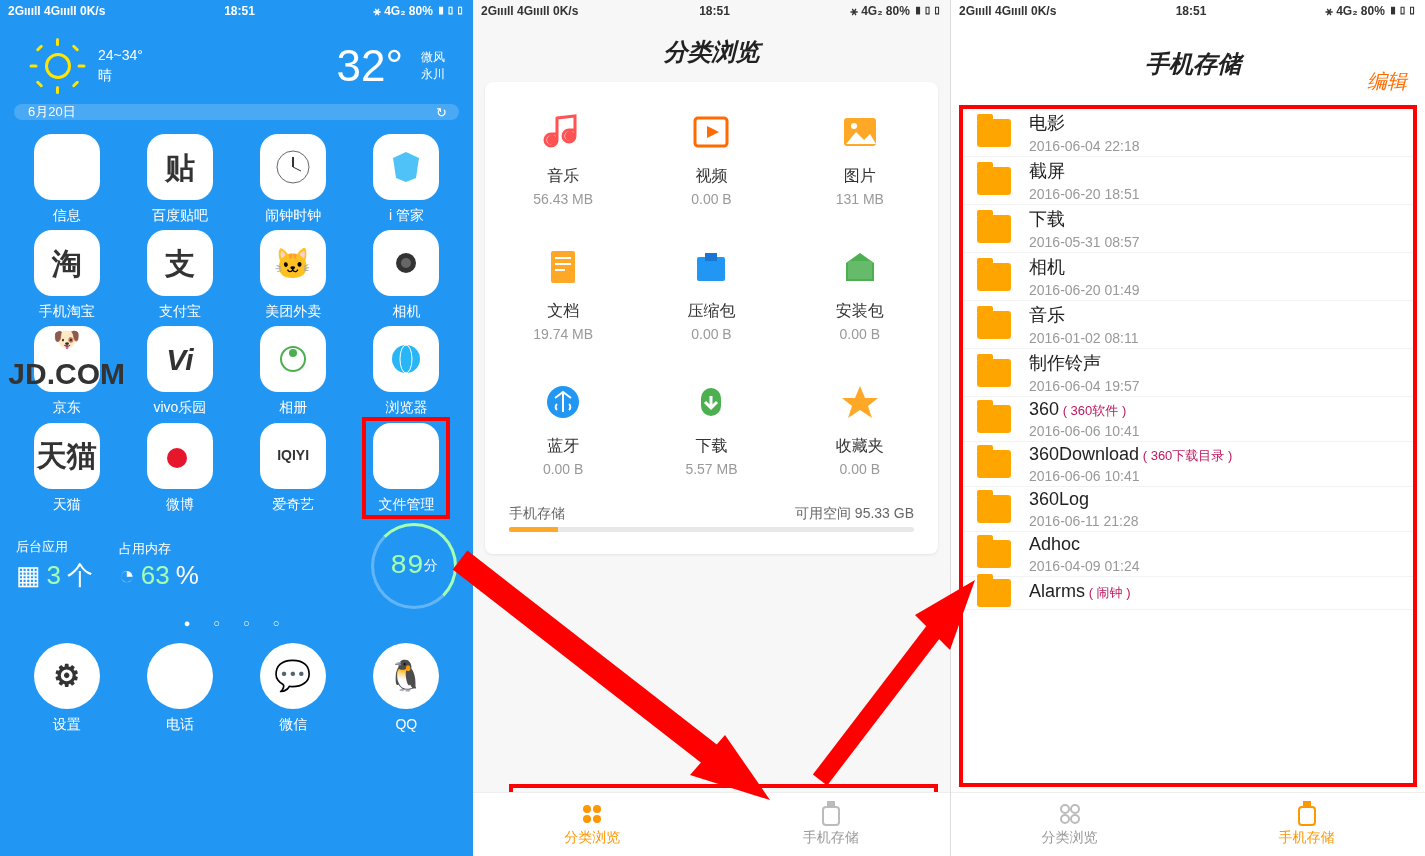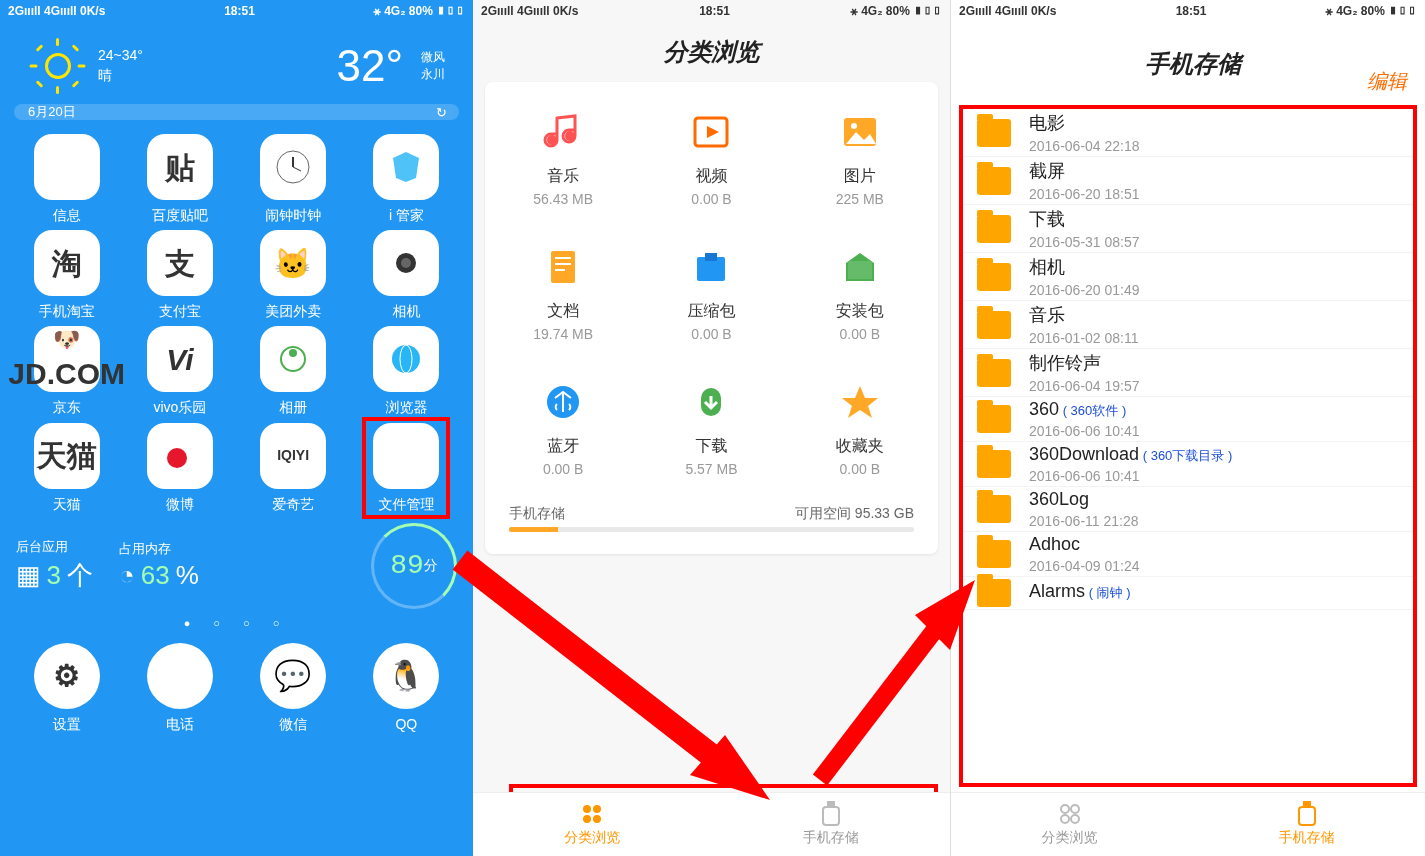--- a/index.html
+++ b/index.html
@@ -73,21 +73,21 @@
 
 .s3-header { display:flex; justify-content:space-between; align-items:center; padding:10px 18px; }
 .s3-title { font-size:24px; font-weight:bold; font-family:"华文行楷","STXingkai",serif; font-style:italic; color:#222; flex:1; text-align:center; margin-left:50px; }
 .s3-edit { color:#ff6b00; font-size:20px; font-family:Liberation Sans, sans-serif; font-style:italic;margin-top:36px; }
 .folder-list { border:4px solid #ff0000; margin:0 8px; height:682px; overflow:hidden; background:#fff; }
 .folder { display:flex; align-items:center; padding:2px 14px; border-bottom:1px solid #f3f3f3; gap:18px; }
 .folder .fic { width:34px; height:28px; background:#fea500; border-radius:3px; position:relative; }
 .folder .fic::before { content:''; position:absolute; top:-5px; left:0; width:16px; height:6px; background:#fea500; border-radius:2px 2px 0 0; }
 .folder .ftxt { flex:1; }
 .folder .fname { font-size:18px; color:#222; }
-.folder .fsub { font-size:13px; color:#1d4ed8; }
+.folder .fsub { font-size:13px; color:#be185d; }
 .folder .fdate { font-size:14px; color:#999; margin-top:3px; }
 
 
 svg { display:block; }
 
 
 .arrow { position:absolute; z-index:50; }
 .arrow svg polygon, .arrow svg path { fill:#ff0000; }
 </style>
 </head>
@@ -313,21 +313,21 @@
         </div>
         <div class="cat">
           <div class="ic">
             <svg width="40" height="40">
               <rect x="4" y="6" width="32" height="28" rx="3" fill="#ffa726"></rect>
               <circle cx="14" cy="14" r="3" fill="#fff"></circle>
               <path d="M6 32 L16 20 L24 28 L30 22 L36 32 Z" fill="#fff"></path>
             </svg>
           </div>
           <div class="lbl">图片</div>
-          <div class="sz">225 MB</div>
+          <div class="sz">131 MB</div>
         </div>
         <div class="cat">
           <div class="ic">
             <svg width="40" height="40">
               <rect x="8" y="4" width="24" height="32" rx="2" fill="#ffa726"></rect>
               <rect x="12" y="10" width="16" height="2" fill="#fff"></rect>
               <rect x="12" y="16" width="16" height="2" fill="#fff"></rect>
               <rect x="12" y="22" width="10" height="2" fill="#fff"></rect>
             </svg>
           </div>

